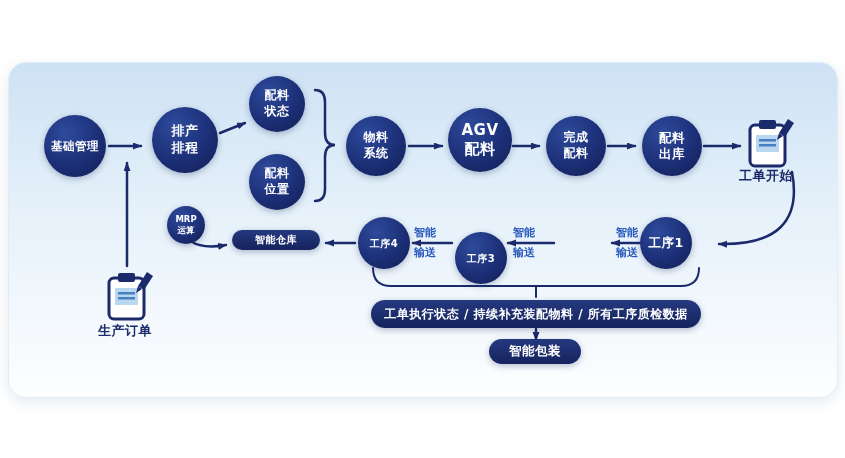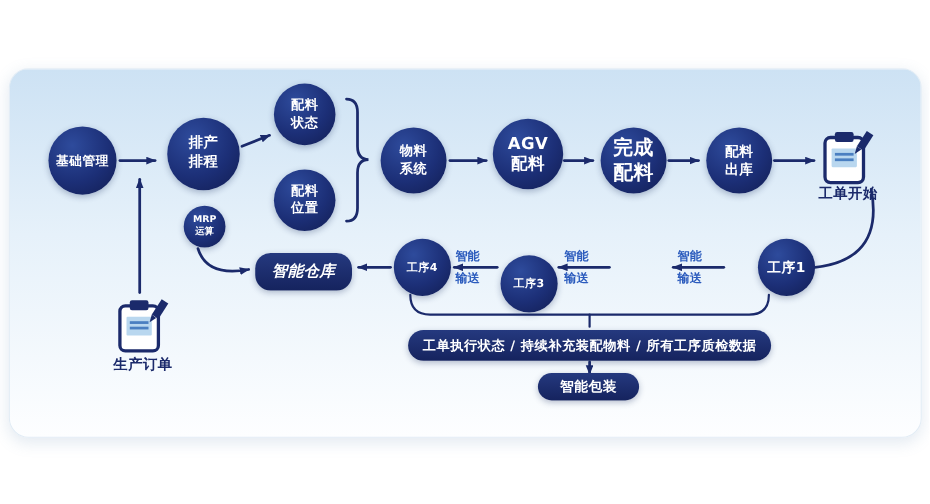--- a/index.html
+++ b/index.html
@@ -11,21 +11,21 @@
   .node{position:absolute;z-index:2;border-radius:50%;
         background:radial-gradient(circle at 35% 28%,#2e4b9c 0%,#1c2f77 55%,#121d52 100%);
         color:#ffffff;display:flex;align-items:center;justify-content:center;text-align:center;
         white-space:pre-line;font-weight:bold;line-height:1.3;letter-spacing:.5px;
         box-shadow:0 2px 6px rgba(20,40,90,.30);}
   .badge{position:absolute;z-index:2;background:linear-gradient(180deg,#25397f,#15235e);
          color:#ffffff;display:flex;align-items:center;justify-content:center;font-weight:bold;
          letter-spacing:.5px;box-shadow:0 2px 6px rgba(20,40,90,.30);}
   .convey{position:absolute;z-index:3;width:28px;text-align:center;white-space:pre-line;
           color:#2b5bbd;font-size:11px;font-weight:bold;line-height:20px;}
-  .cliplabel{position:absolute;z-index:2;text-align:center;color:#1b2a6b;font-weight:bold;font-size:13px;letter-spacing:.5px;}
+  .cliplabel{position:absolute;z-index:2;color:#1b2a6b;font-weight:bold;font-size:13px;letter-spacing:.5px;}
   .clipicon{position:absolute;z-index:2;}
 </style>
 </head>
 <body>
 
 <div class="page">
   <div class="panel"></div>
 
   <svg class="overlay" viewBox="0 0 845 458">
     <defs>
@@ -50,39 +50,39 @@
       <path d="M127 266 L127 163" marker-end="url(#ah)"></path>
       <path stroke-width="2" d="M373 268 Q373 286 391 286 L681 286 Q699 286 699 268"></path>
       <path stroke-width="2" d="M536 286 L536 297"></path>
       <path d="M536 329 L536 340" marker-end="url(#ah)"></path>
     </g>
   </svg>
 
   <div class="node" style="left:44px;top:115px;width:62px;height:62px;font-size:11.5px;">基础管理</div>
   <div class="node" style="left:152px;top:107px;width:66px;height:66px;font-size:13px;text-align:right;">排产
 排程</div>
-  <div class="node" style="left:167px;top:187px;width:38px;height:38px;font-size:8.5px;letter-spacing:0;">MRP
+  <div class="node" style="left:167px;top:206px;width:38px;height:38px;font-size:8.5px;letter-spacing:0;">MRP
 运算</div>
   <div class="node" style="left:249px;top:76px;width:56px;height:56px;font-size:12px;">配料
 状态</div>
   <div class="node" style="left:249px;top:154px;width:56px;height:56px;font-size:12px;">配料
 位置</div>
   <div class="node" style="left:346px;top:116px;width:60px;height:60px;font-size:12px;">物料
 系统</div>
   <div class="node" style="left:448px;top:108px;width:64px;height:64px;font-size:15px;">AGV
 配料</div>
-  <div class="node" style="left:546px;top:116px;width:60px;height:60px;font-size:18px;">完成
+  <div class="node" style="left:546px;top:116px;width:60px;height:60px;font-size:12px;">完成
 配料</div>
   <div class="node" style="left:642px;top:116px;width:60px;height:60px;font-size:12.5px;">配料
 出库</div>
-  <div class="node" style="left:689px;top:217px;width:52px;height:52px;font-size:12.5px;">工序1</div>
+  <div class="node" style="left:640px;top:217px;width:52px;height:52px;font-size:12.5px;">工序1</div>
   <div class="node" style="left:455px;top:232px;width:52px;height:52px;font-size:10px;">工序3</div>
   <div class="node" style="left:358px;top:217px;width:52px;height:52px;font-size:10px;">工序4</div>
 
-  <div class="badge" style="left:232px;top:230px;width:88px;height:34px;border-radius:14px;font-size:14px;font-style:italic;">智能仓库</div>
+  <div class="badge" style="left:232px;top:230px;width:88px;height:20px;border-radius:14px;font-size:10px;">智能仓库</div>
   <div class="badge" style="left:371px;top:300px;width:330px;height:28px;border-radius:14px;font-size:12px;">工单执行状态 / 持续补充装配物料 / 所有工序质检数据</div>
   <div class="badge" style="left:489px;top:339px;width:92px;height:25px;border-radius:13px;font-size:12.5px;">智能包装</div>
 
   <div class="convey" style="left:613px;top:223px;">智能
 输送</div>
   <div class="convey" style="left:510px;top:223px;">智能
 输送</div>
   <div class="convey" style="left:411px;top:223px;">智能
 输送</div>
 

